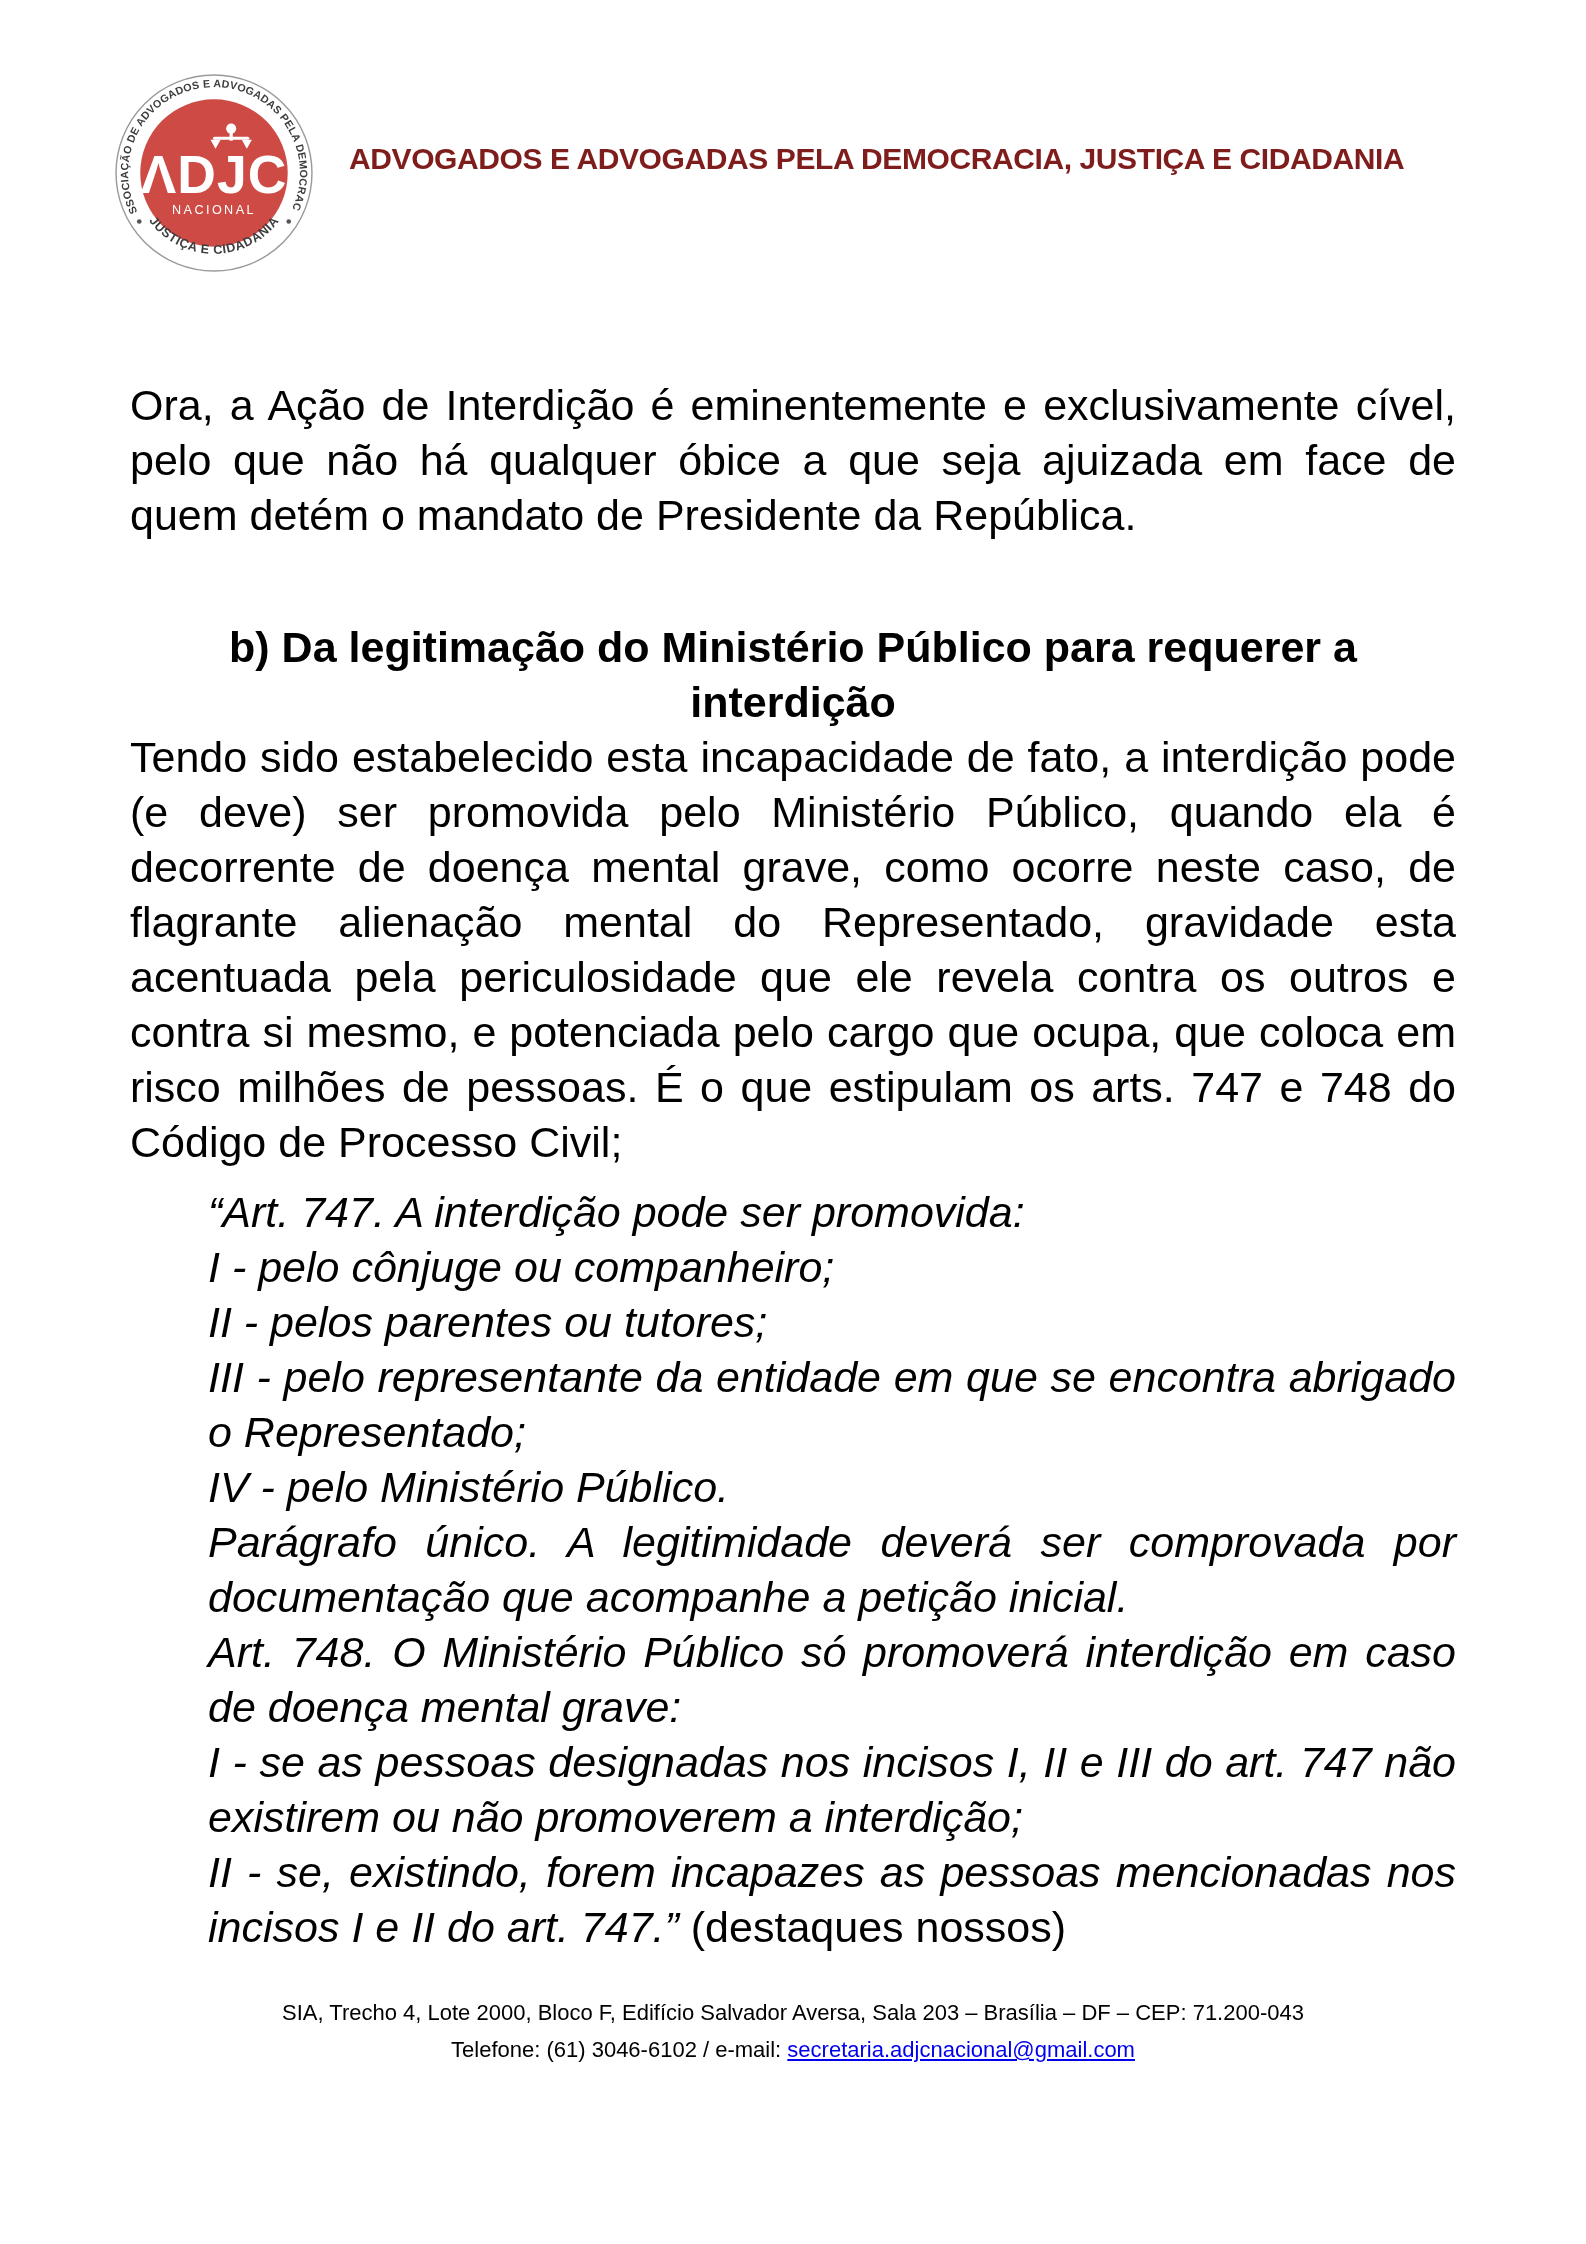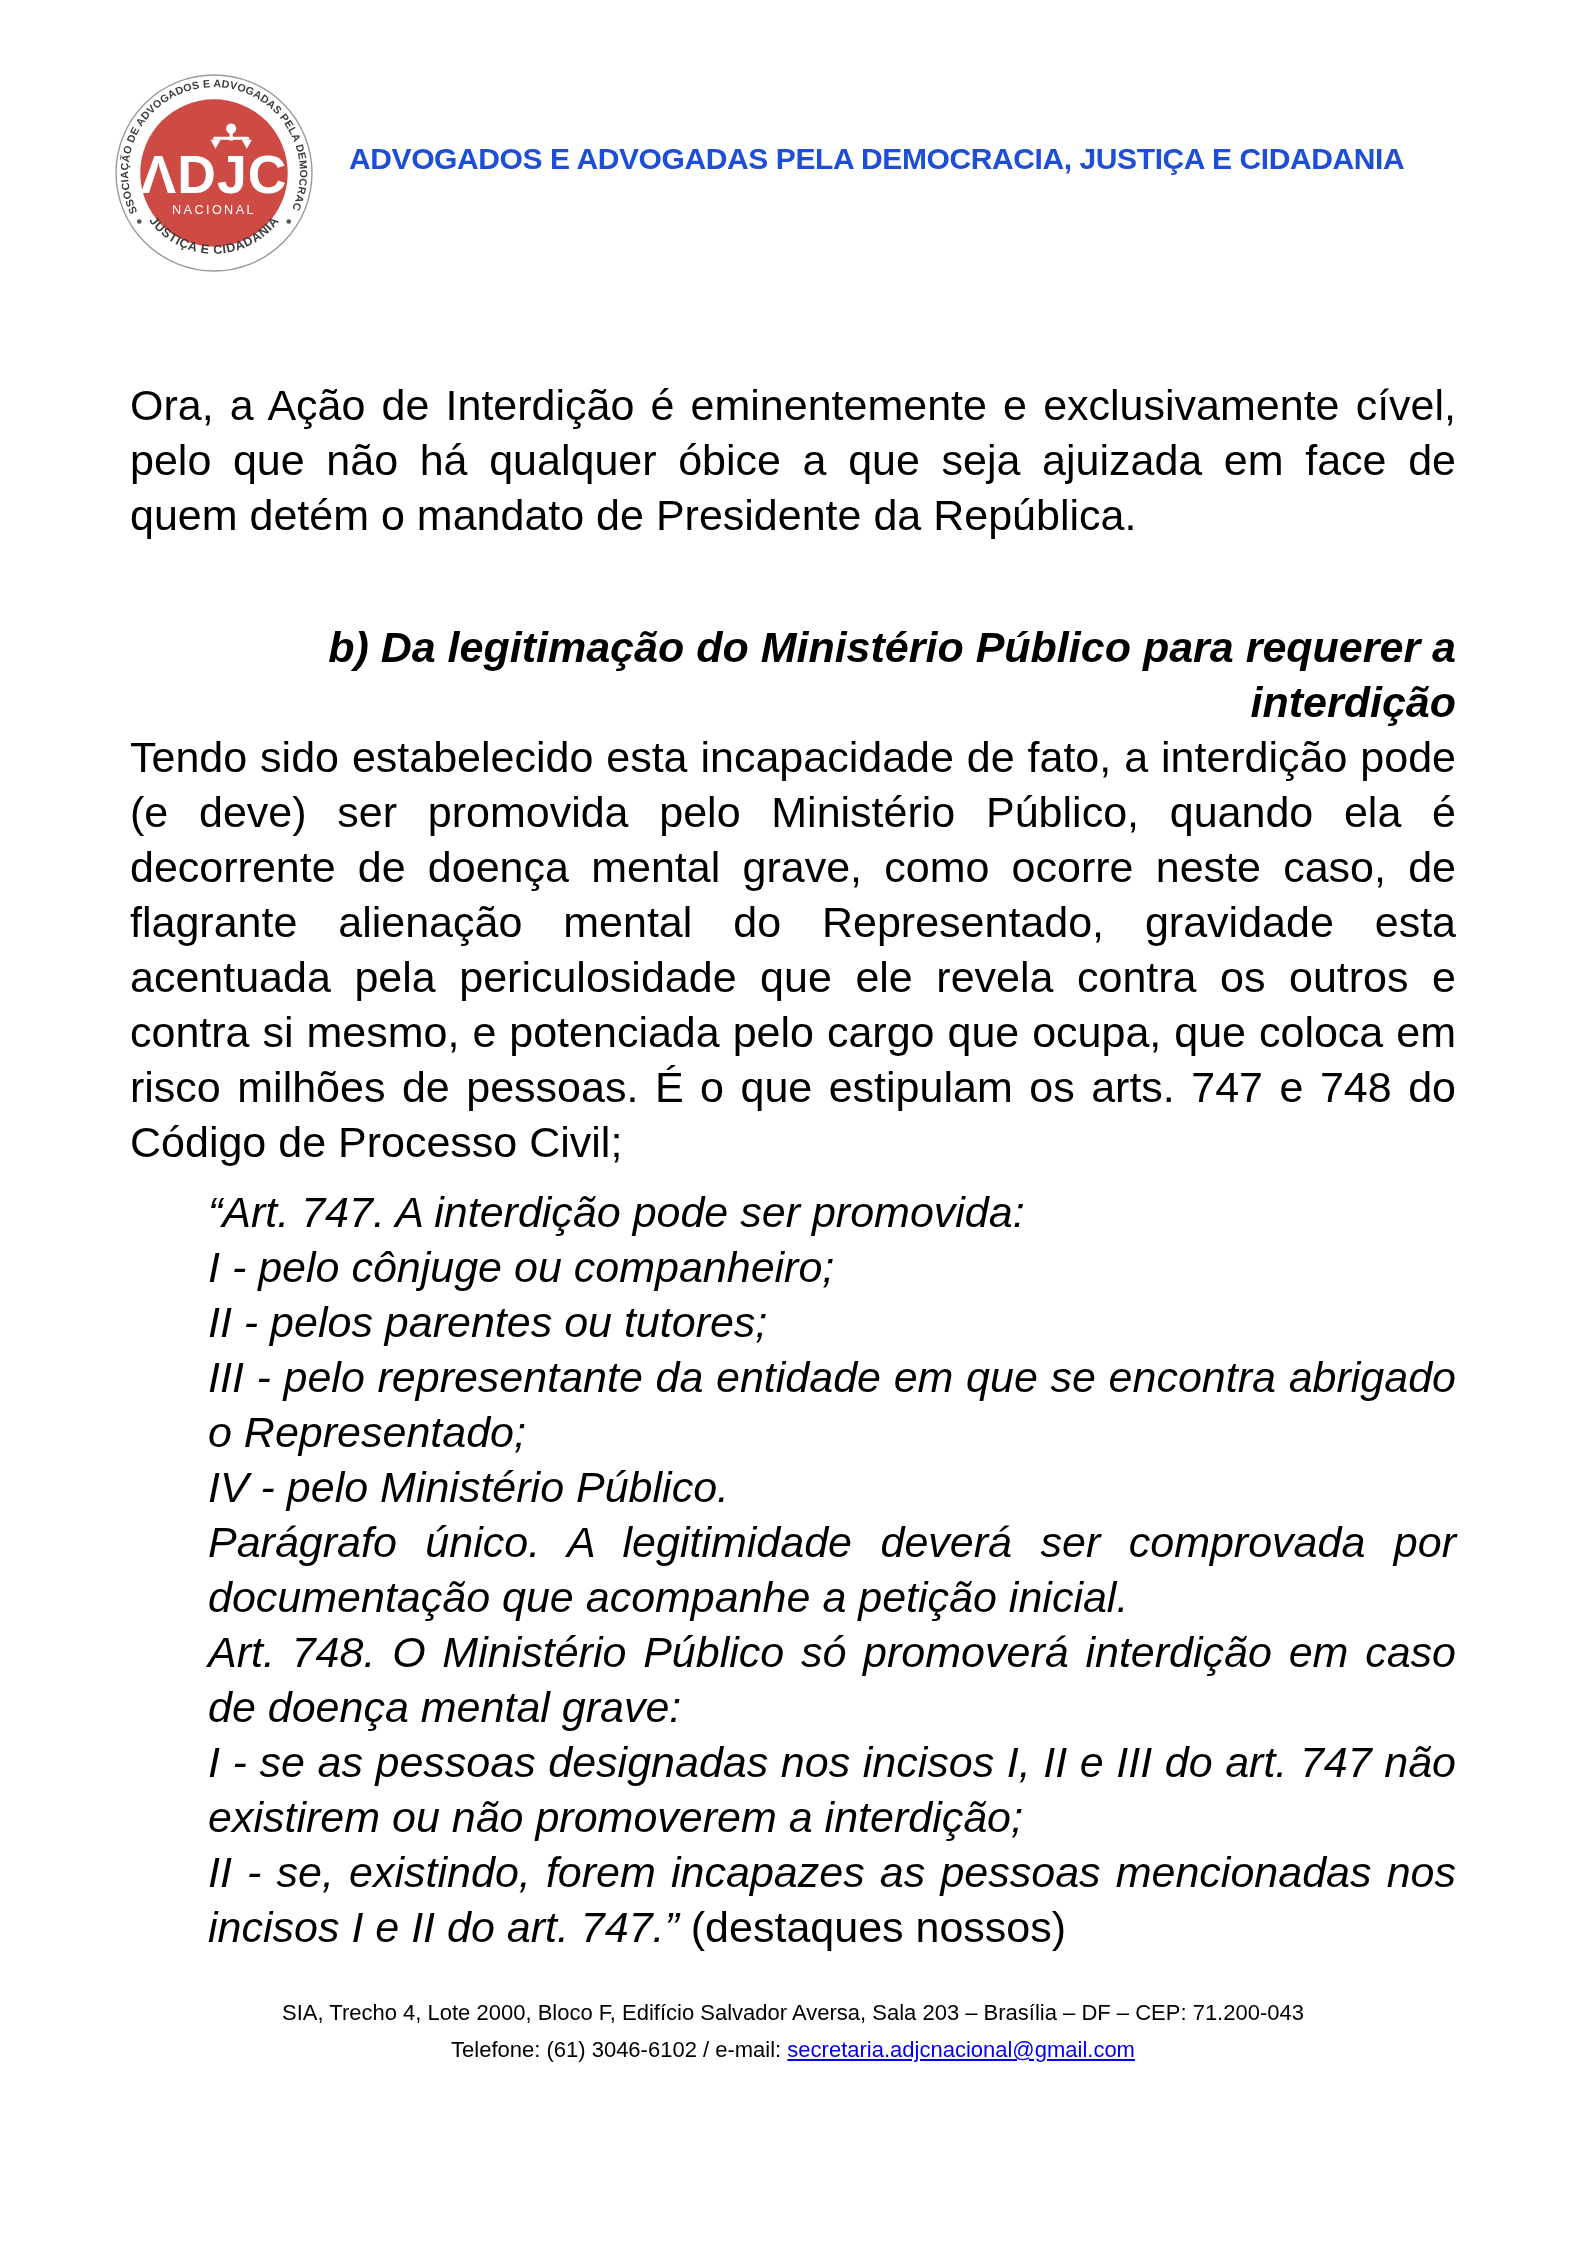--- a/index.html
+++ b/index.html
@@ -20,39 +20,38 @@
     display:flex;
     align-items:flex-start;
   }
   .logo-box{width:202px;height:202px;flex:0 0 auto;}
   .org-title{
     margin:70px 0 0 34px;
     font-size:30px;
     font-weight:700;
     letter-spacing:-0.4px;
     white-space:nowrap;
-    color:#1d4ed8;
+    color:#7f1d1d;
   }
   
   .content{
     position:absolute;
     left:130px;
     top:378px;
     width:1326px;
     font-size:43px;
     line-height:55px;
     text-align:justify;
   }
   .content p{margin:0;}
   .para-1{margin:0 0 77px 0 !important;}
   .section-heading{
     margin:0 0 55px 0;
     font-weight:700;
-    font-style:italic;
-    text-align:right;
+    text-align:center;
     line-height:55px;
   }
   .para-2{margin:0 0 15px 0 !important;}
   .quote{
     margin-left:78px;
     font-style:italic;
   }
   .quote p{margin:0;text-align:justify;}
   .bold{font-weight:400;}
   .upright{font-style:normal;}

